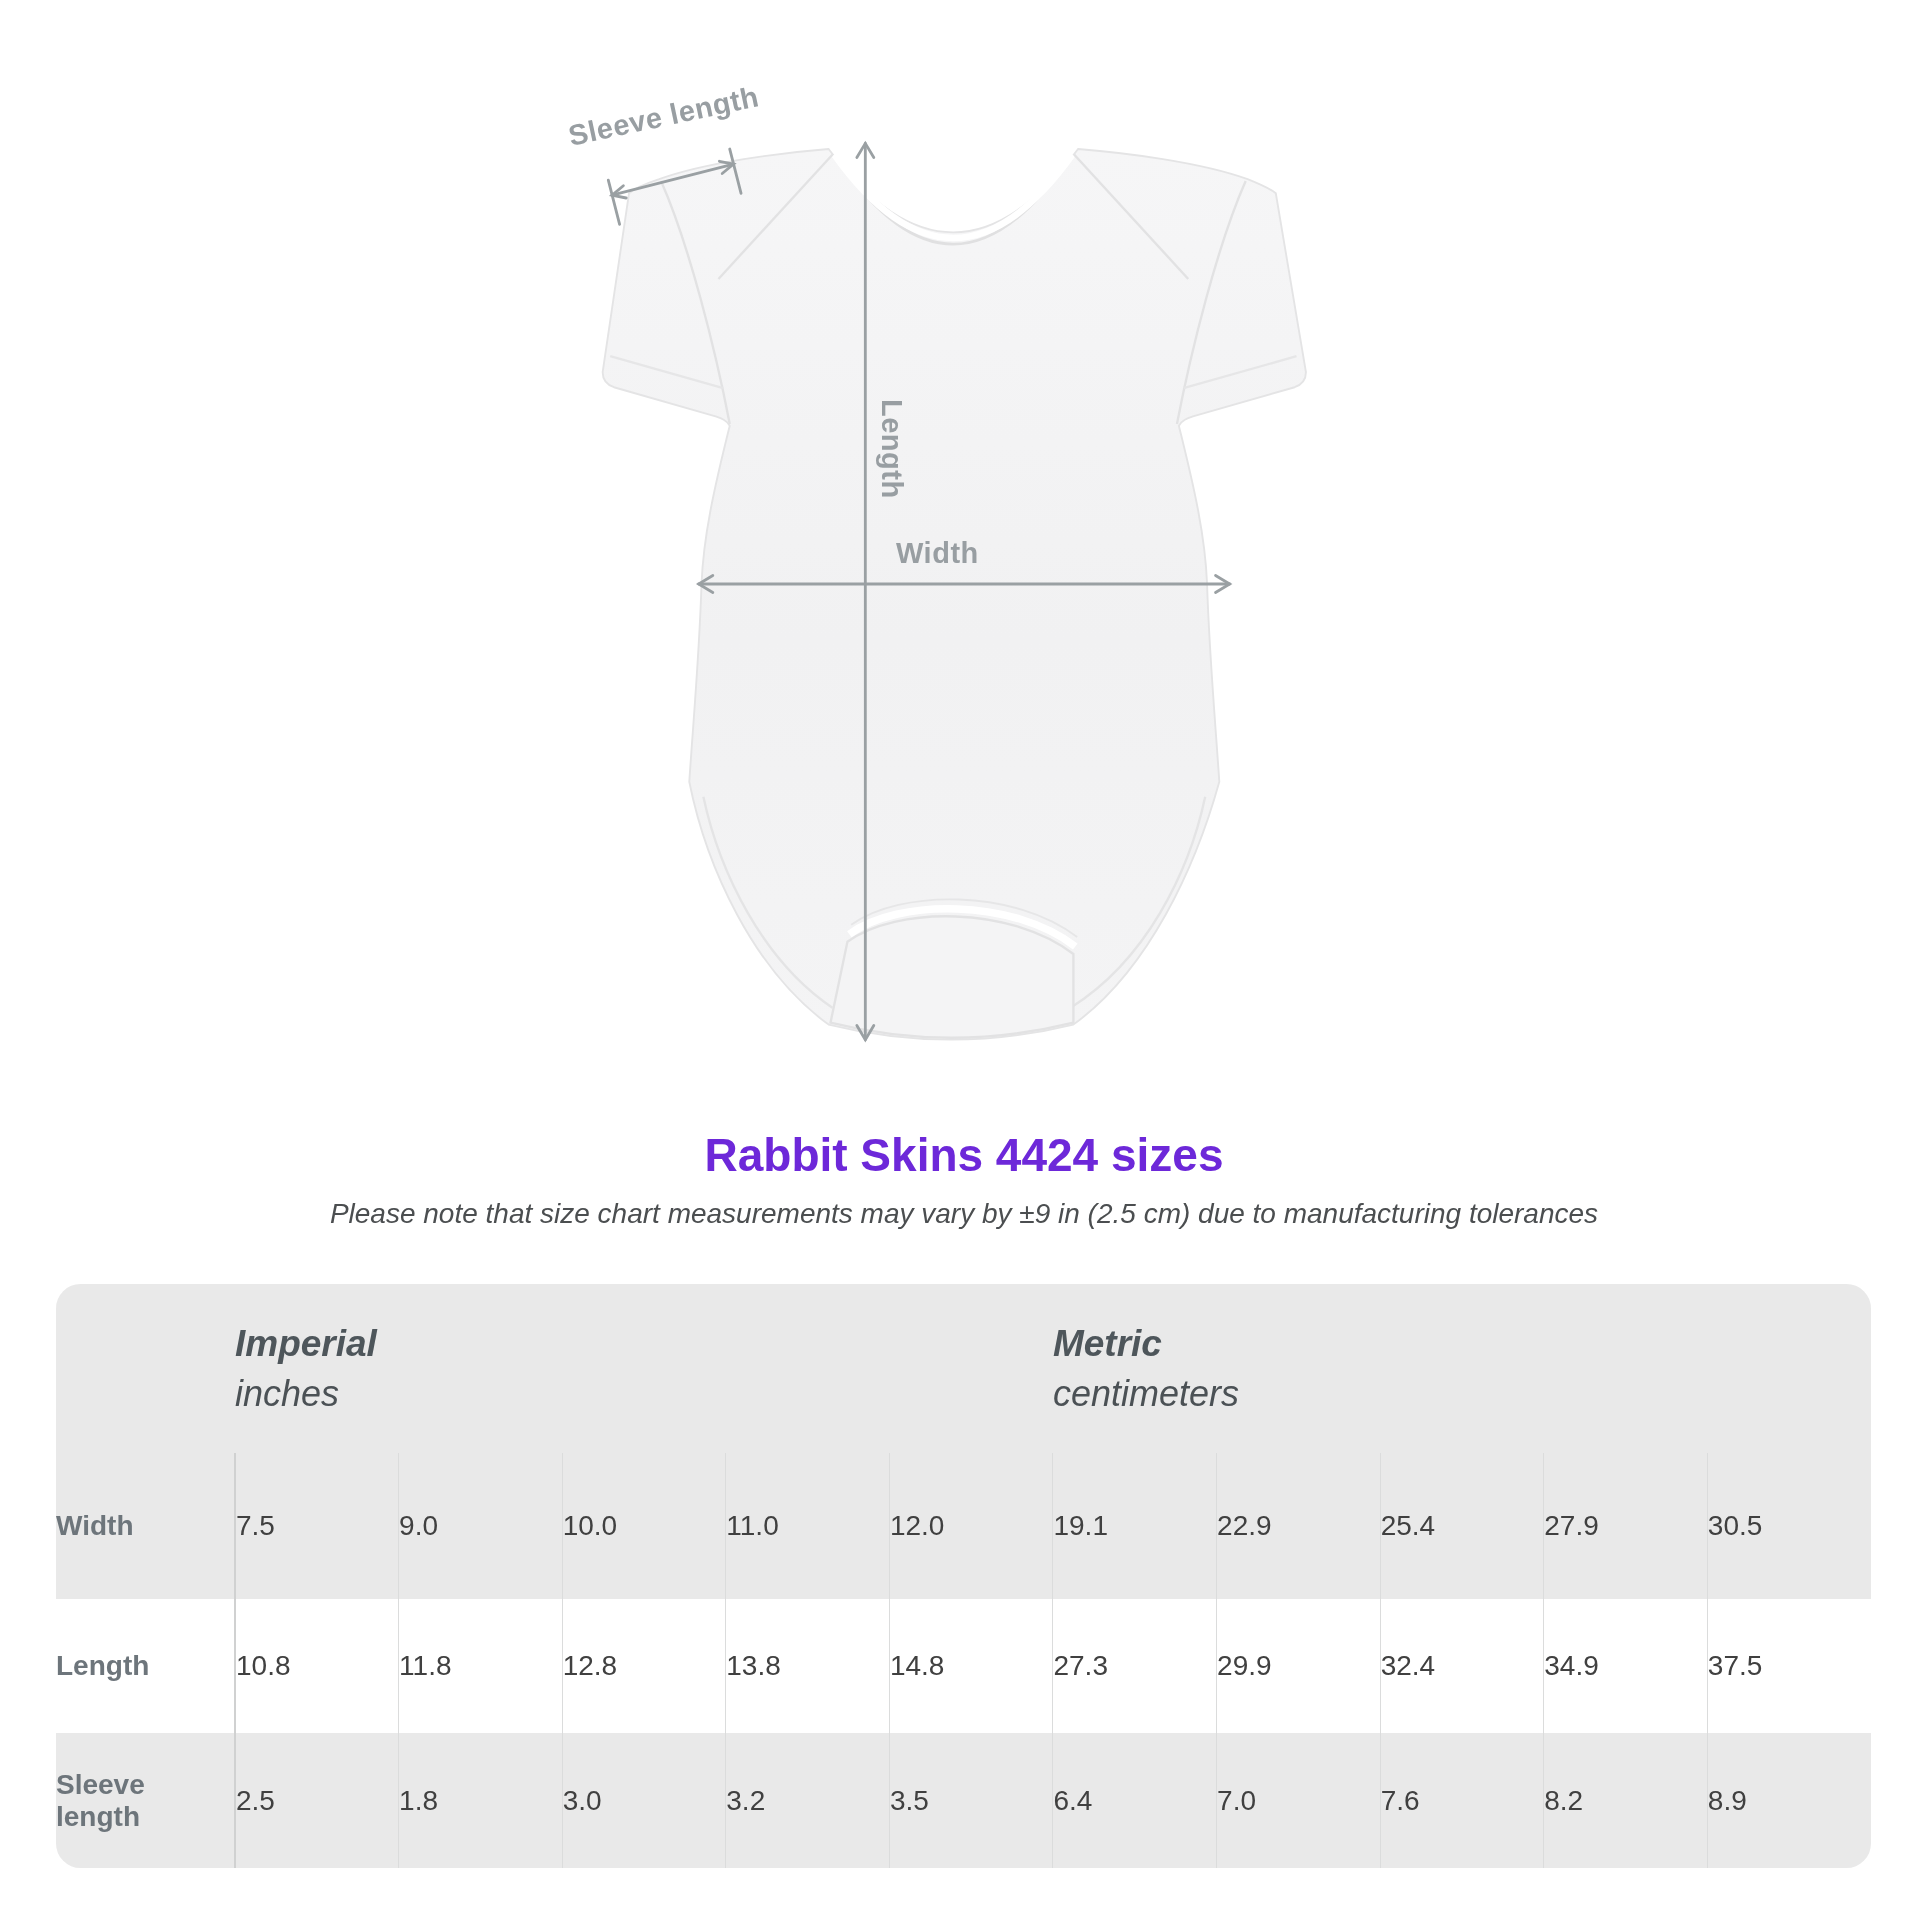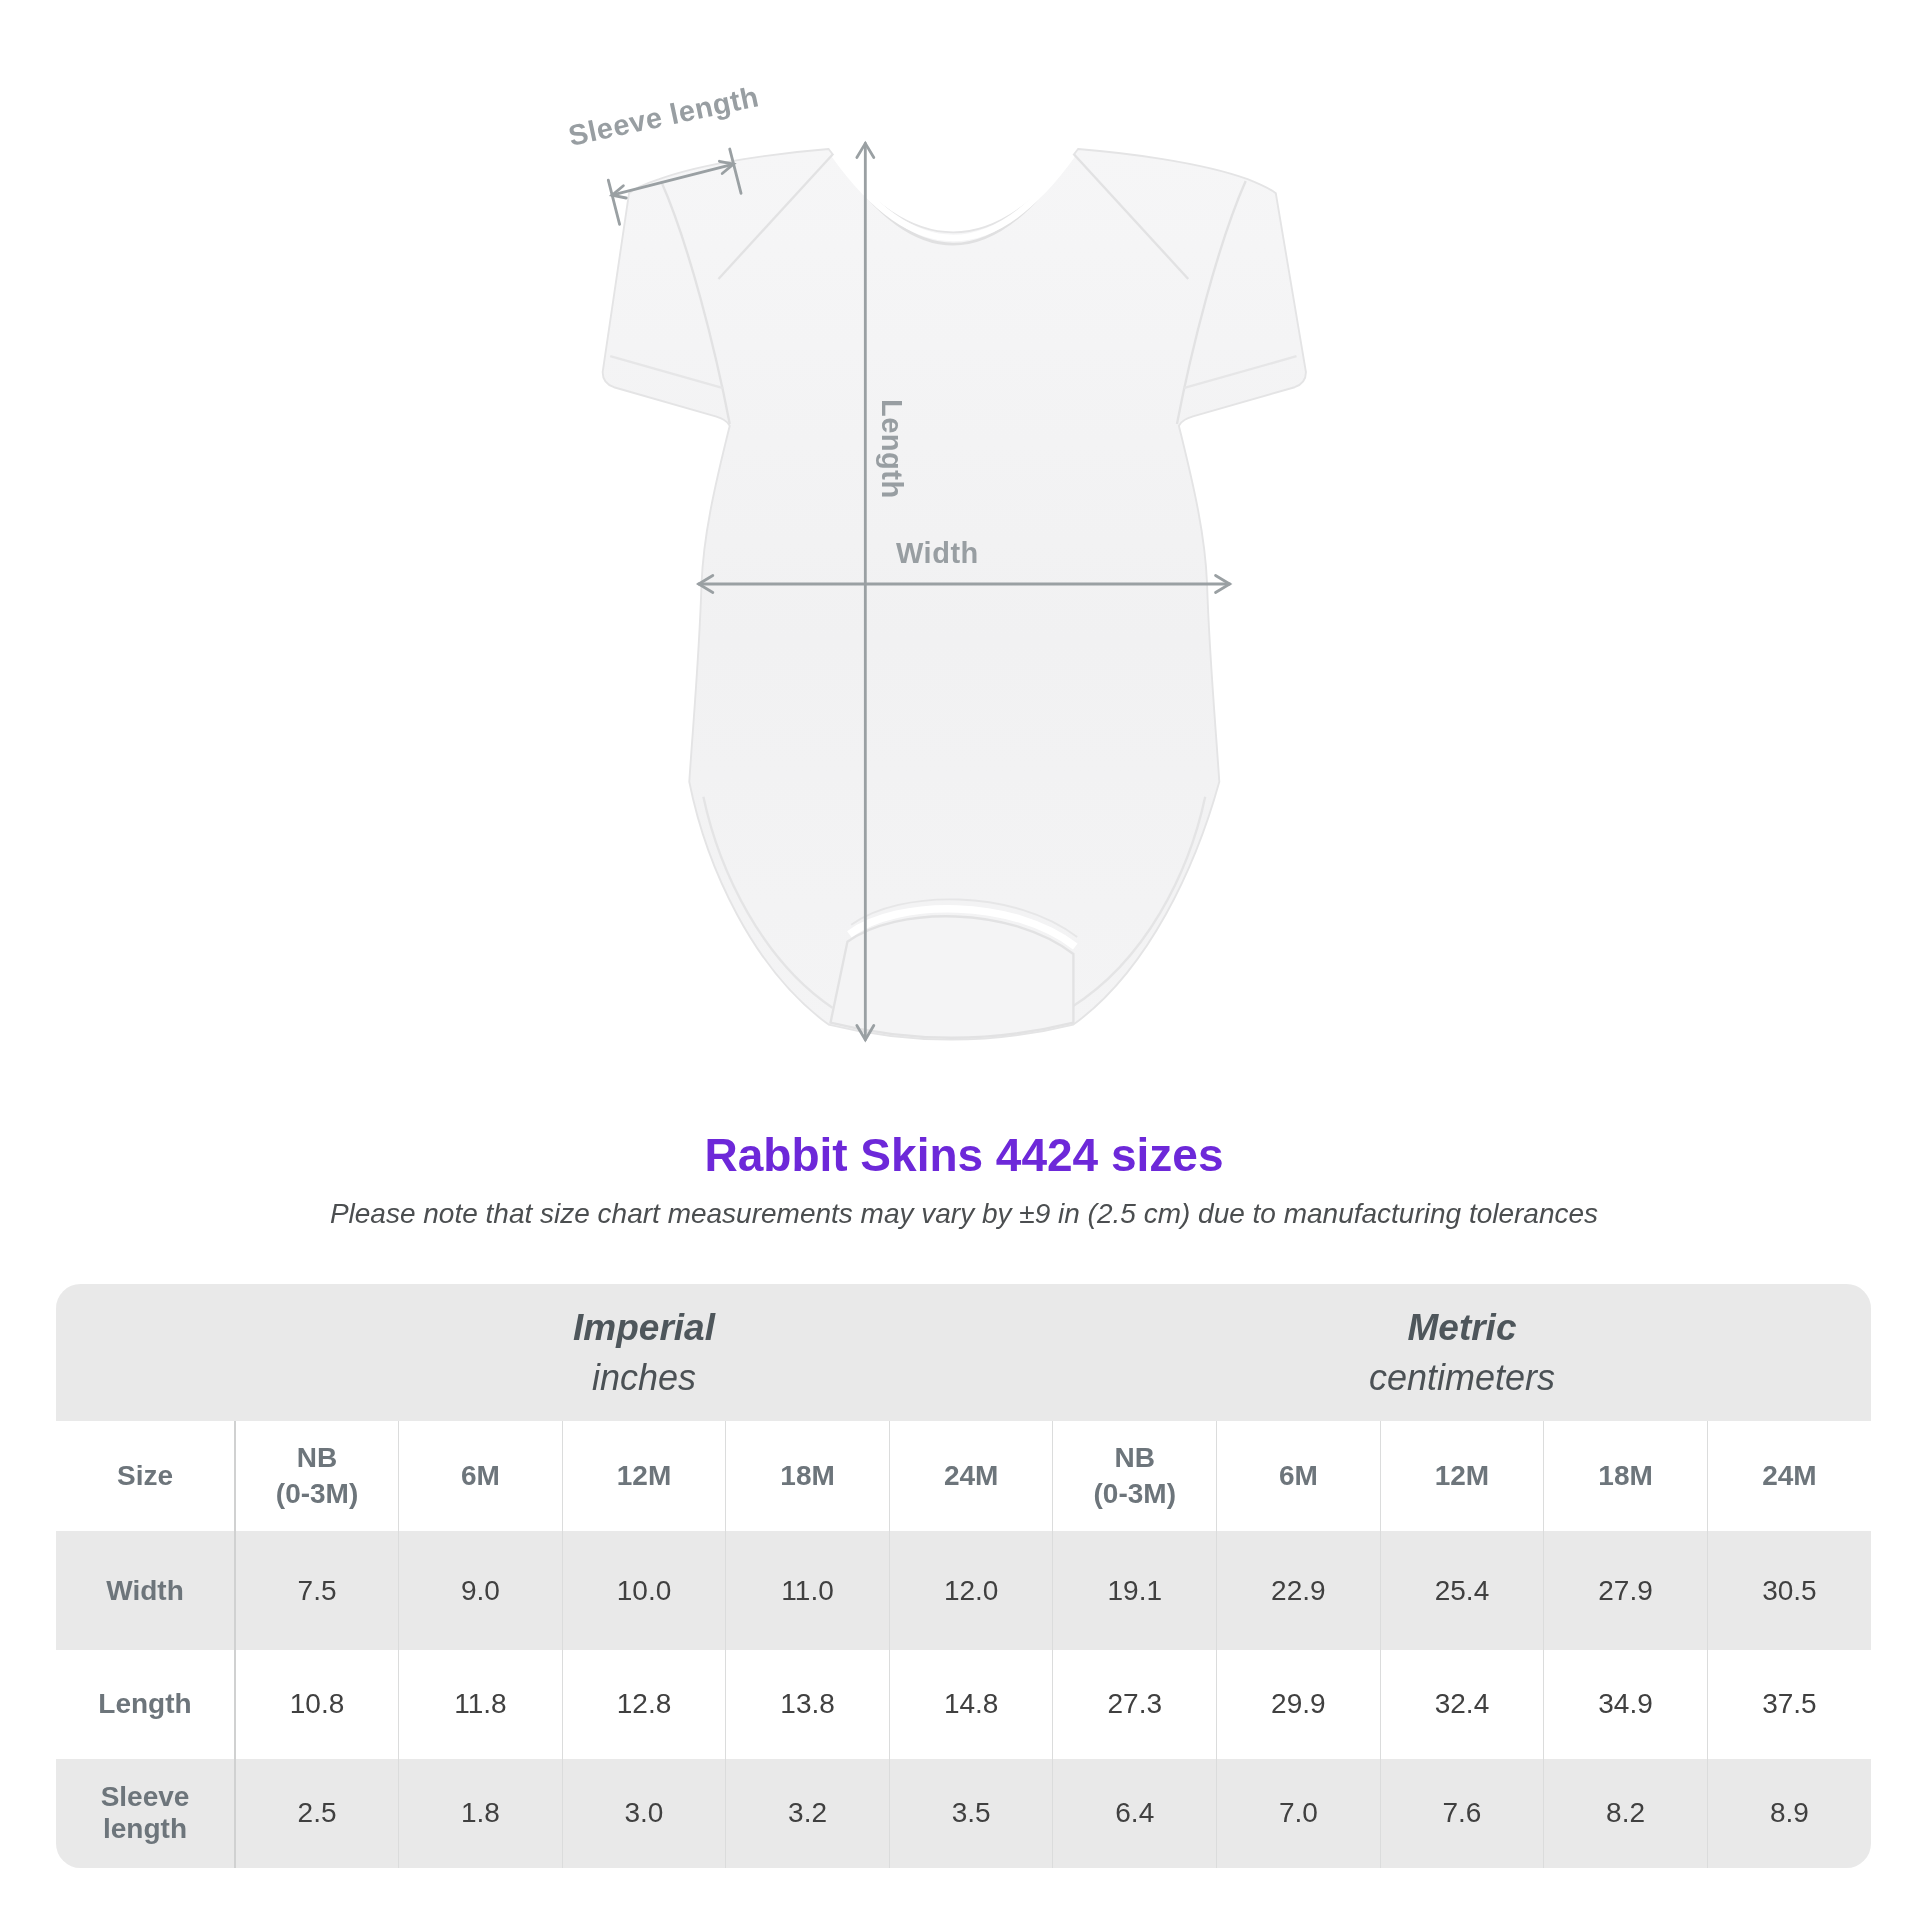--- a/index.html
+++ b/index.html
@@ -29,21 +29,21 @@
     font-size:28px;font-style:italic;color:#4b4e50;margin:0;
   }
   
   .size-table-wrap{
     position:absolute;left:56px;top:1284px;width:1815px;height:584px;
     border-radius:24.5px;overflow:hidden;background:#ffffff;
   }
   table.size-table{
     width:100%;height:100%;border-collapse:collapse;table-layout:fixed;
   }
-  .size-table td,.size-table th{padding:0;text-align:center;vertical-align:middle;}
+  .size-table td,.size-table th{padding:0;text-align:left;vertical-align:middle;}
   tr.band td{background:#e9e9e9;height:137px;}
   .group-label{font-size:37px;font-weight:bold;font-style:italic;color:#4e565b;line-height:1.15;}
   .group-sublabel{font-size:36px;font-style:italic;color:#4b5155;margin-top:7.5px;}
   tr.cols th{height:110px;background:#ffffff;font-size:28px;font-weight:bold;color:#6d757b;line-height:1.3;}
   tr.datarow td{font-size:28px;color:#404040;}
   tr.datarow td.rowlabel{font-weight:bold;color:#6d757b;}
   tr.r-width td{height:118px;background:#e9e9e9;}
   tr.r-length td{height:109px;background:#ffffff;}
   tr.r-sleeve td{height:109px;background:#e9e9e9;}
   tr.cols th.sep, tr.datarow td.sep{border-left:1.9px solid #dbdcdc;}
@@ -159,39 +159,20 @@
         <td colspan="5">
           <div class="group-label">Imperial</div>
           <div class="group-sublabel">inches</div>
         </td>
         <td colspan="5">
           <div class="group-label">Metric</div>
           <div class="group-sublabel">centimeters</div>
         </td>
       </tr>
 
-      <tr class="cols">
-        <th>Size</th>
-        <th class="sep-main">
-          <div>NB</div>
-          <div>(0-3M)</div>
-        </th>
-        <th class="sep">6M</th>
-        <th class="sep">12M</th>
-        <th class="sep">18M</th>
-        <th class="sep">24M</th>
-        <th class="sep">
-          <div>NB</div>
-          <div>(0-3M)</div>
-        </th>
-        <th class="sep">6M</th>
-        <th class="sep">12M</th>
-        <th class="sep">18M</th>
-        <th class="sep">24M</th>
-      </tr>
 
       <tr class="datarow r-width">
         <td class="rowlabel">Width</td>
         <td class="sep-main">7.5</td>
         <td class="sep">9.0</td>
         <td class="sep">10.0</td>
         <td class="sep">11.0</td>
         <td class="sep">12.0</td>
         <td class="sep">19.1</td>
         <td class="sep">22.9</td>

